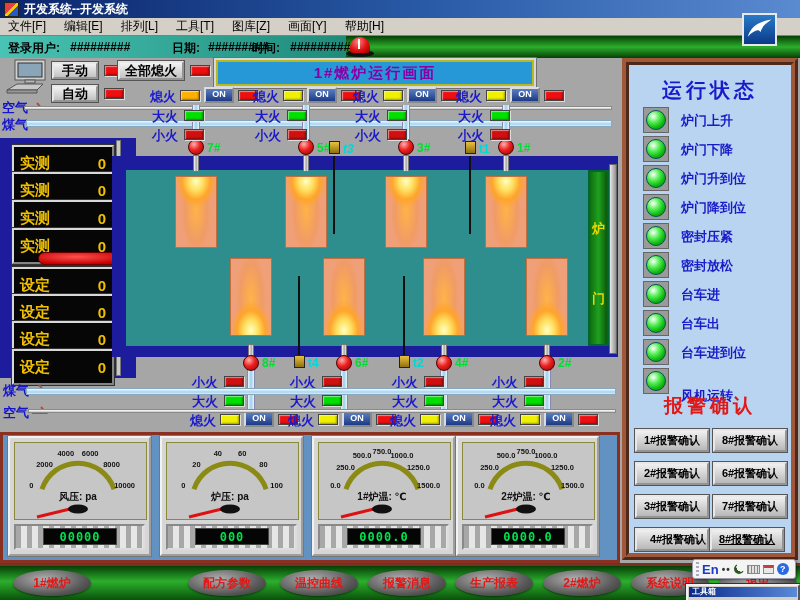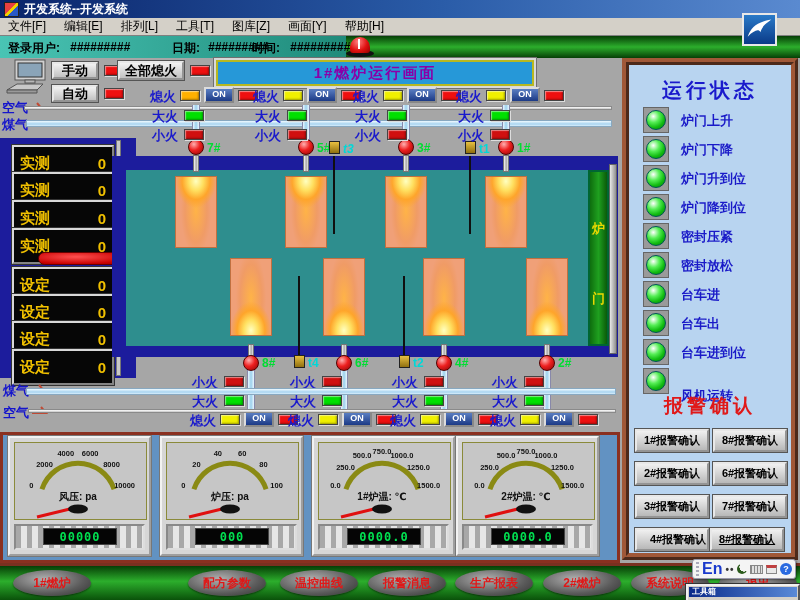--- a/index.html
+++ b/index.html
@@ -100,21 +100,21 @@
     text-align:center;line-height:19px;box-sizing:border-box;cursor:pointer;}
   .navbar{position:absolute;left:0;top:563px;width:800px;height:37px;border-top:3px solid #7a3020;
     background:linear-gradient(180deg,#063f06,#2cae2c 45%,#0a520a);box-sizing:border-box;}
   .oval{position:absolute;top:4px;width:78px;height:26px;border-radius:50%;
     background:radial-gradient(ellipse at 40% 35%,#b0b0b0,#5a5a5a 60%,#2e2e2e);color:#e01818;font-size:12px;
     font-weight:bold;text-align:center;line-height:26px;box-shadow:0 1px 2px rgba(0,0,0,.5);cursor:pointer;white-space:nowrap;}
   .langbar{position:absolute;left:692px;top:559px;width:104px;height:20px;background:#f4f4f4;
     border:1px solid #99a;border-radius:3px;display:flex;align-items:center;gap:3px;padding:0 3px;
     box-sizing:border-box;box-shadow:1px 1px 2px rgba(0,0,0,.4);z-index:5;}
   .lhandle{width:3px;height:14px;background:repeating-linear-gradient(180deg,#aab 0 2px,#f4f4f4 2px 4px);}
-  .len{color:#1a3acc;font-weight:bold;font-size:16px;}
+  .len{color:#1a3acc;font-weight:bold;font-size:13px;}
   .ldots{color:#333;font-size:10px;font-weight:bold;letter-spacing:1px;}
   .lcres{width:10px;height:10px;border-radius:50%;background:radial-gradient(circle at 70% 30%,#f4f4f4 45%,#2a5a1a 48%);}
   .lkbd{width:13px;height:9px;background:#e0e0e0;border:1px solid #888;box-sizing:border-box;
     background-image:linear-gradient(90deg,#888 1px,transparent 1px);background-size:3px 100%;}
   .lwin{width:11px;height:9px;background:#e8e8e8;border:1px solid #888;border-top:3px solid #c04040;box-sizing:border-box;}
   .lhelp{width:12px;height:12px;border-radius:50%;background:#2a6ae0;color:#fff;font-size:9px;font-weight:bold;
     text-align:center;line-height:12px;}
   .toolbox{position:absolute;left:686px;top:584px;width:114px;height:16px;background:#d4d0c8;
     border:2px solid #f0f0f0;border-right-color:#555;border-bottom:none;box-shadow:0 0 0 1px #333;box-sizing:border-box;z-index:4;}
   .tbtitle{position:absolute;left:1px;top:1px;right:1px;height:10px;background:linear-gradient(90deg,#0a2a8a,#5a8ad8);

